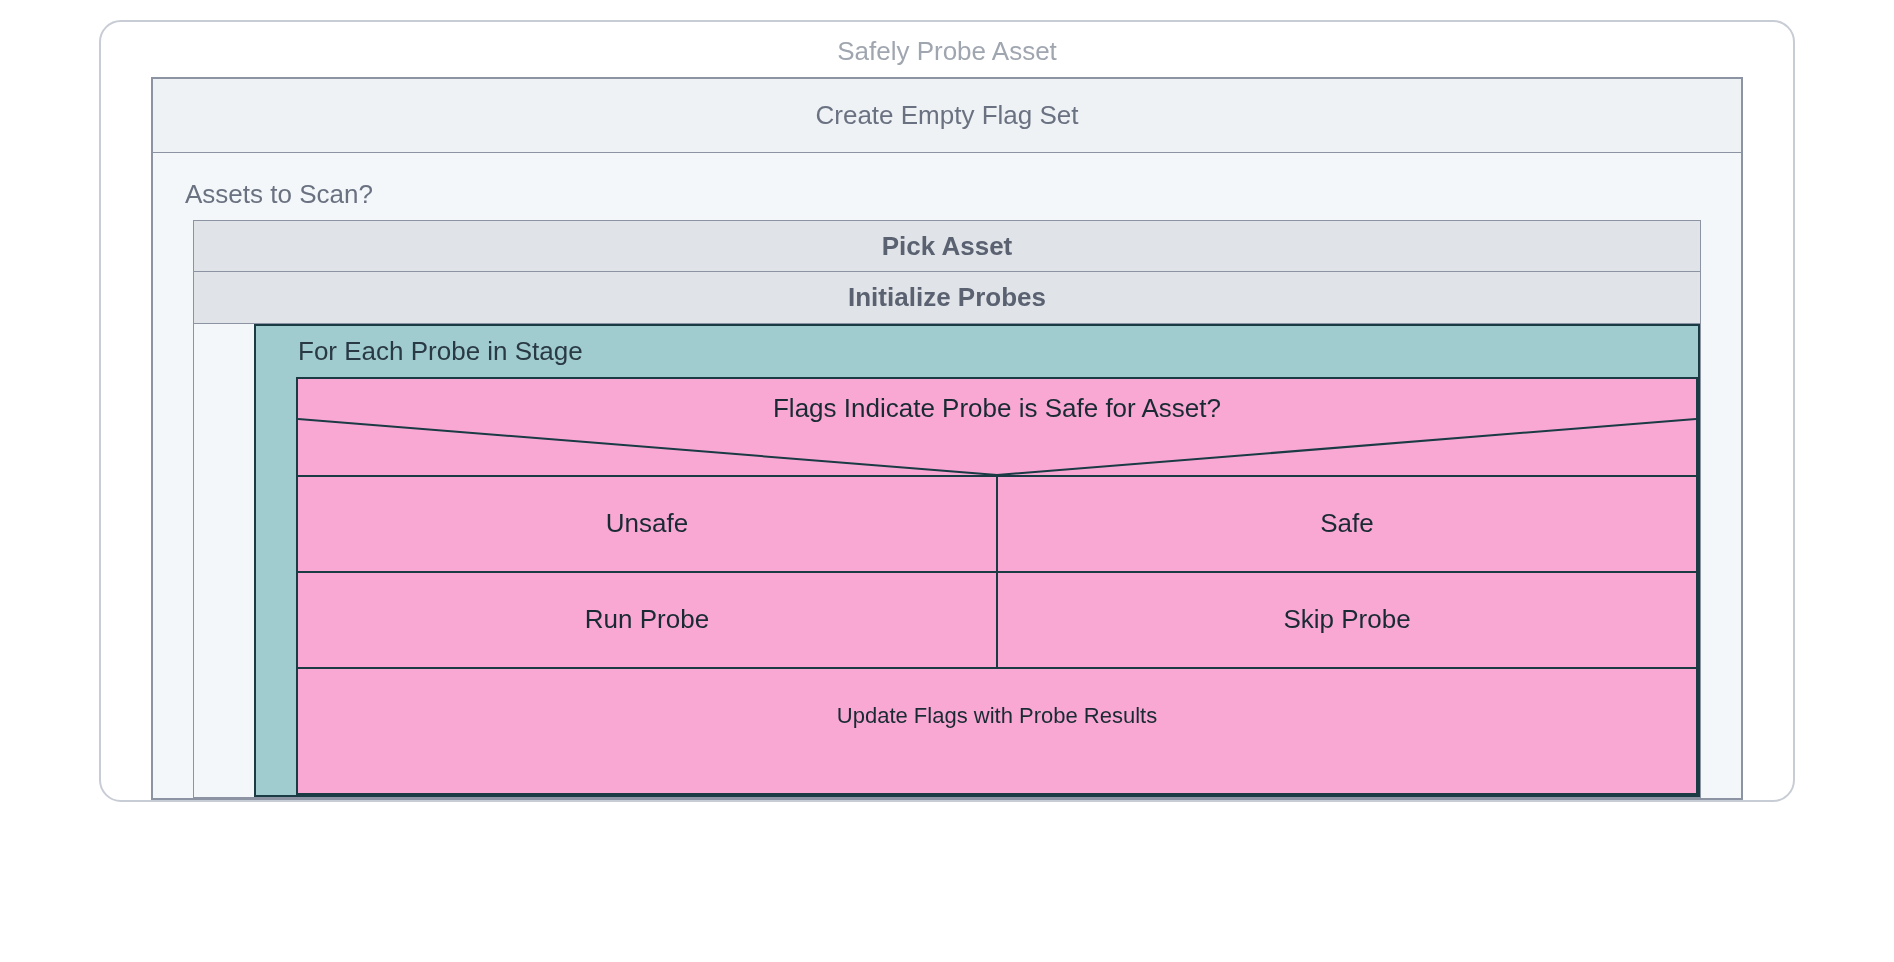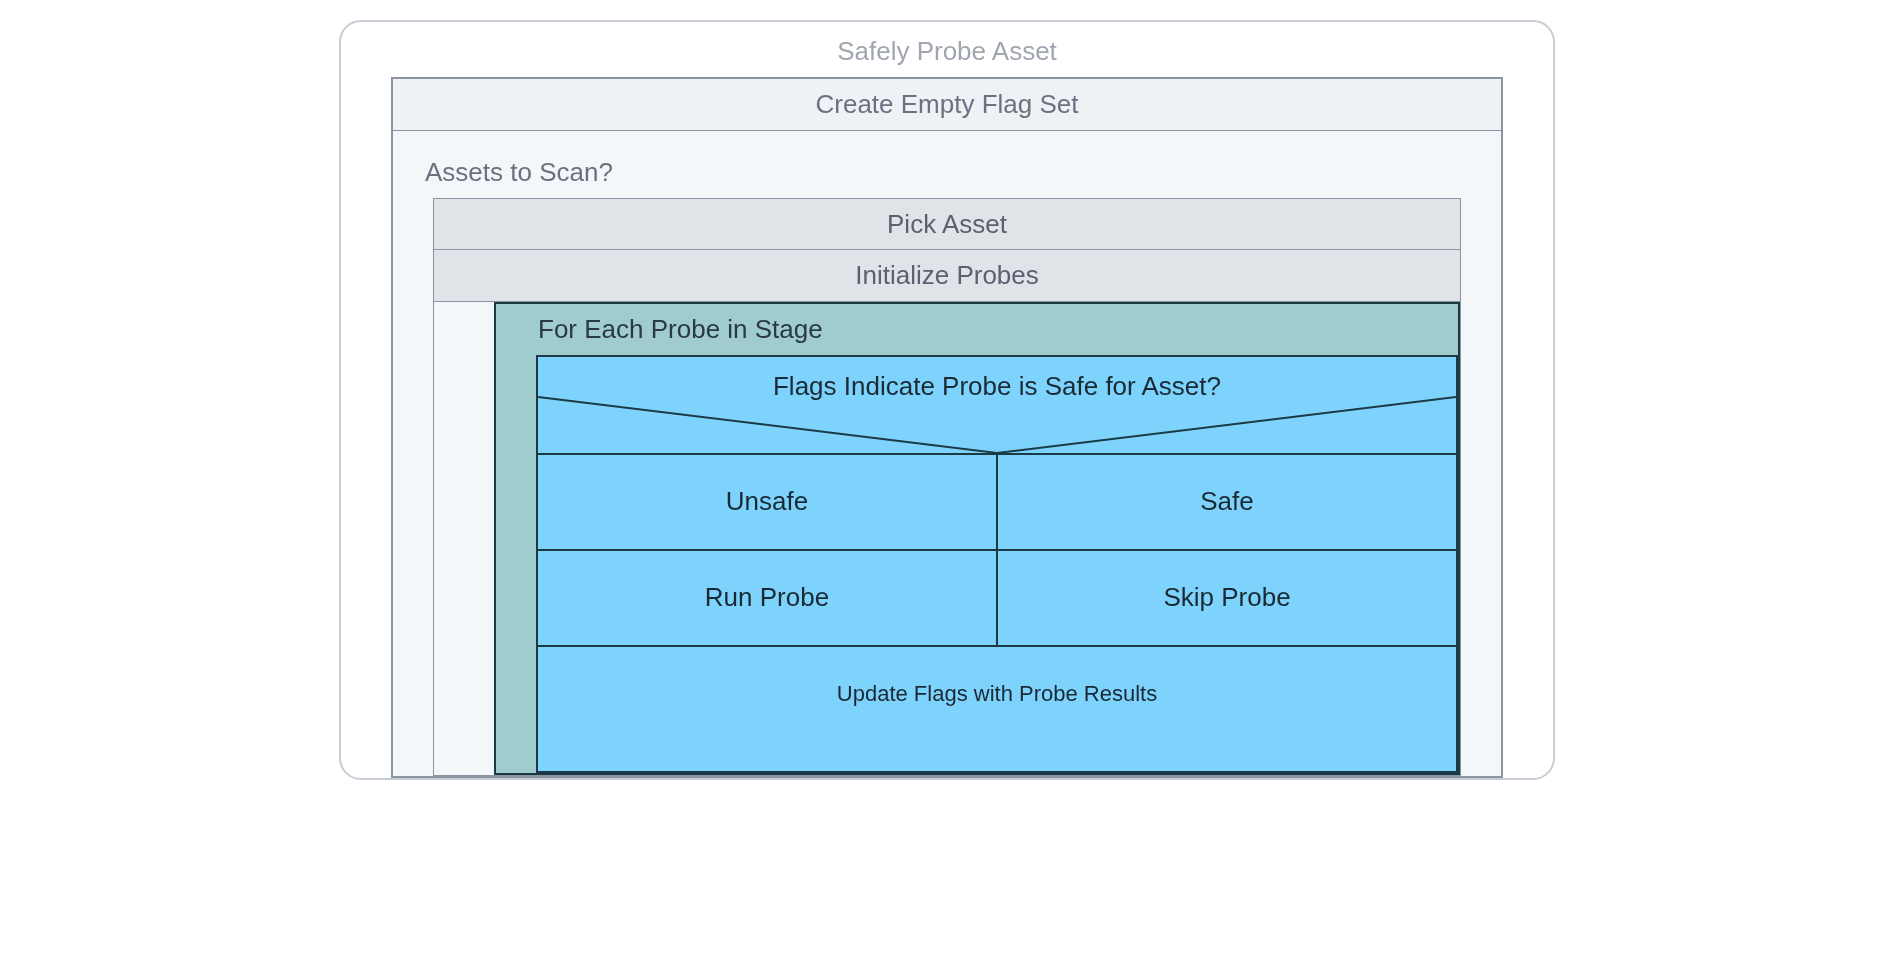--- a/index.html
+++ b/index.html
@@ -9,21 +9,21 @@
     }
     body {
       font-family: -apple-system, BlinkMacSystemFont, 'Segoe UI', Helvetica, Arial, sans-serif;
       background: #ffffff;
       padding: 20px;
       display: flex;
       justify-content: center;
       align-items: flex-start;
     }
     .outer-container {
-      width: 1216px;
+      width: 1696px;
       border: 2px solid #c8ccd4;
       border-radius: 22px;
       background: #ffffff;
       padding: 10px 50px 0 50px;
       overflow: hidden;
     }
     .title {
       text-align: center;
       color: #a0a6b0;
       font-size: 26px;
@@ -33,30 +33,31 @@
     .frame-light {
       border: 1.5px solid #8c94a4;
       background: #f3f7f9;
     }
     .row-light {
       border: 1.5px solid #8c94a4;
       background: #eef2f5;
       text-align: center;
       color: #6a7180;
       font-size: 26px;
-      padding: 10px 0;
+      padding: 21px 0;
     }
     .row-gray {
       border: 1.5px solid #8c94a4;
       background: #e0e4e8;
       text-align: center;
       color: #5a6170;
       font-size: 26px;
       padding: 10px 0;
       margin-top: -1.5px;
+      font-weight: bold;
     }
     .section-header {
       text-align: left;
       color: #6a7180;
       font-size: 26px;
       padding: 26px 0 10px 32px;
     }
     .assets-frame {
       border: 1.5px solid #8c94a4;
       background: #f3f7f9;
@@ -77,21 +78,21 @@
       padding-bottom: 0;
     }
     .probe-header {
       text-align: left;
       color: #2a3a44;
       font-size: 26px;
       padding: 10px 0 10px 42px;
     }
     .decision-block {
       border: 2px solid #1a3a44;
-      background: #7dd3fc;
+      background: #f9a8d4;
       margin: 0 0 0 40px;
     }
     .decision-question {
       position: relative;
       height: 96px;
       overflow: hidden;
     }
     .decision-question svg {
       position: absolute;
       top: 0;

